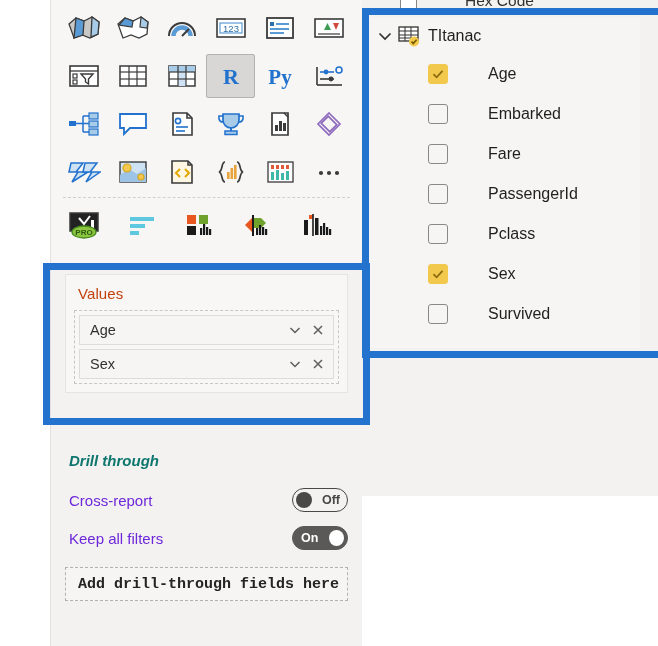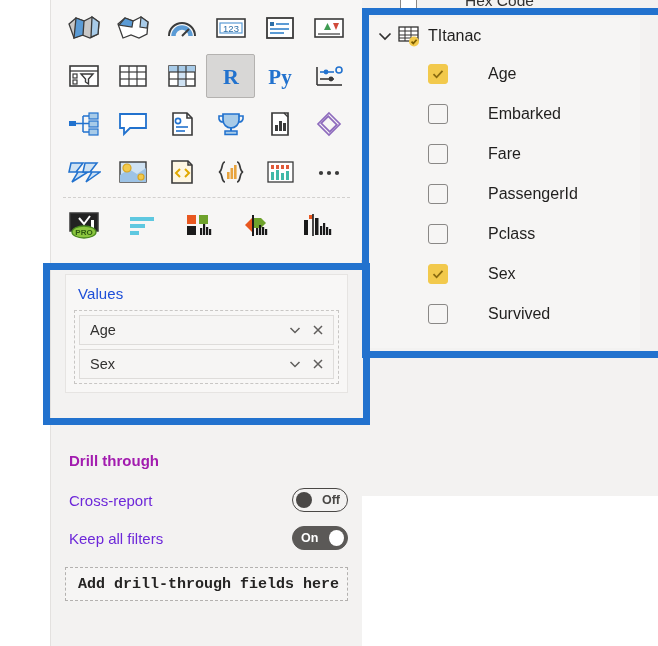--- a/index.html
+++ b/index.html
@@ -42,21 +42,21 @@
     position: absolute; left: 0; top: 266px; width: 311px; bottom: 0;
     background: #f3f2f1;
   }
   .well-card {
     position: relative;
     margin: 8px 14px 0 14px;
     background: #f8f7f6;
     border: 1px solid #e6e4e2;
   }
   .well-title {
-    font-size: 15px; color: #1d4ed8; padding: 10px 12px 8px 12px;
+    font-size: 15px; color: #c2410c; padding: 10px 12px 8px 12px;
     letter-spacing: .1px;
   }
   .well-dropzone {
     border: 1px dashed #c8c6c4;
     margin: 0 8px 8px 8px; padding: 4px;
     display: flex; flex-direction: column; gap: 4px;
   }
   .chip {
     display: flex; align-items: center;
     height: 30px;
@@ -69,22 +69,23 @@
   .chip-actions { display: flex; align-items: center; gap: 9px; }
   .chip-ico { width: 14px; height: 14px; color: #605e5c; cursor: pointer; }
 
   
   .drill {
     position: absolute; left: 0; top: 172px; width: 311px; bottom: 0;
     background: #f3f2f1;
     padding: 0 14px;
   }
   .drill-head {
-    font-size: 15px; font-weight: bold; color: #a21caf;
+    font-size: 15px; font-weight: bold; color: #0f766e;
     padding: 14px 0 12px 4px;
+    font-style: italic;
   }
   .drill-row {
     display: flex; align-items: center; justify-content: space-between;
     height: 38px; padding-left: 4px;
   }
   .drill-row-label { font-size: 15px; color: #6d28d9; }
 
   .toggle {
     position: relative; width: 56px; height: 24px; border-radius: 12px;
     display: flex; align-items: center; cursor: pointer; padding-left: 36px;

